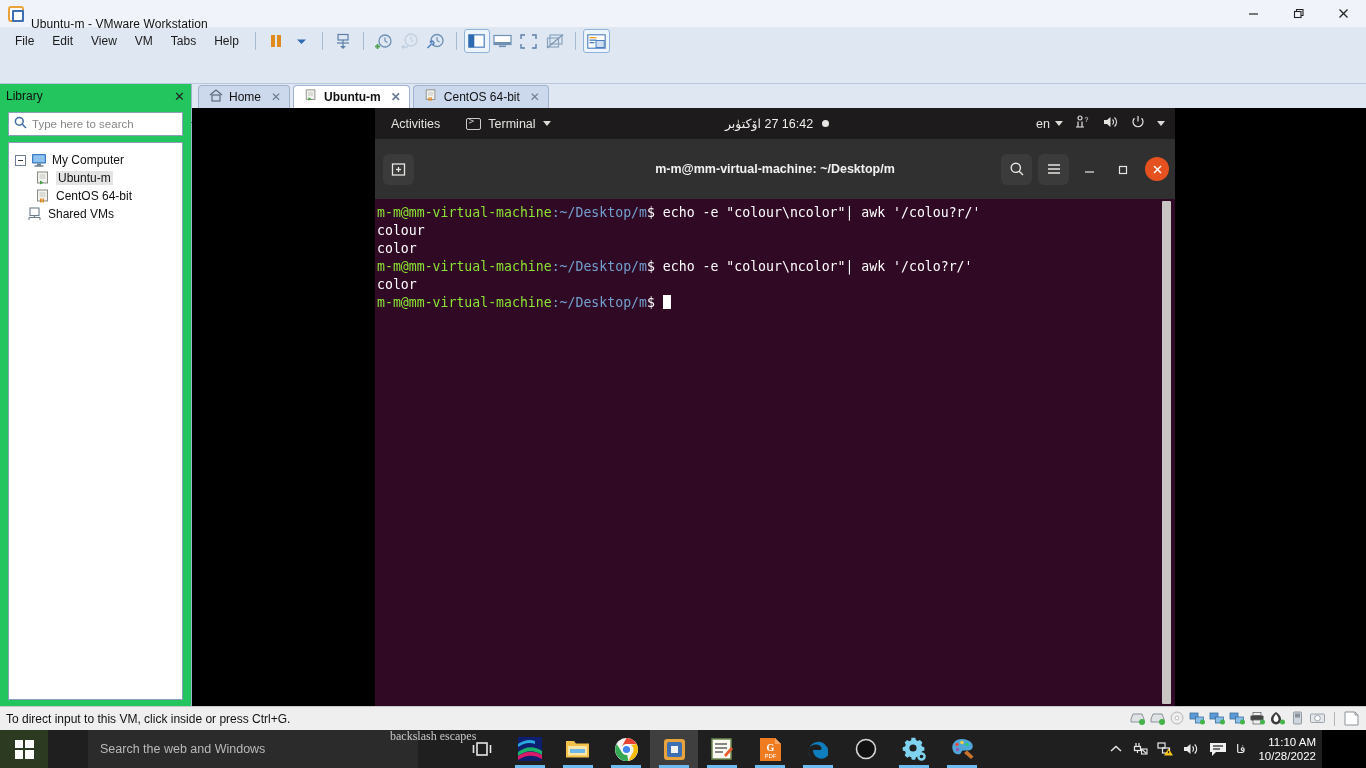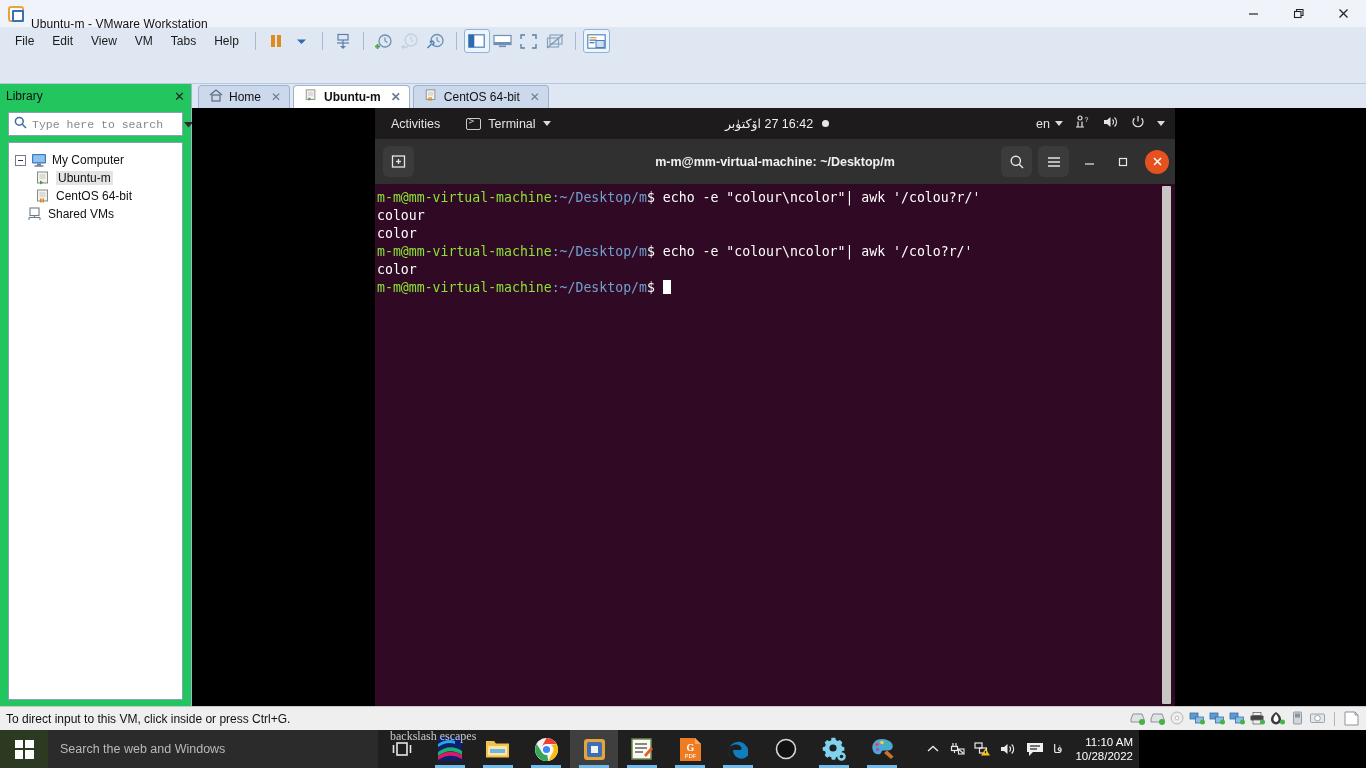--- a/index.html
+++ b/index.html
@@ -73,21 +73,21 @@
   }
   .lib-title { font-size: 12px; color: #111; }
   .lib-close { margin-left: auto; font-size: 13px; color: #222; line-height: 1; }
   .lib-search {
     margin: 6px 8px 0 8px; height: 24px; background: #fff;
     border: 1px solid #8c9fba; display: flex; align-items: center; padding: 0 5px;
   }
   .lib-search .magnifier { flex: none; margin-right: 5px; }
   .lib-search input {
     border: 0; outline: 0; flex: 1; font-size: 11.5px; color: #333;
-    font-family: Liberation Mono, monospace; background: transparent;
+    font-family: Liberation Sans, sans-serif; background: transparent;
   }
   .lib-search input::placeholder { color: #888; }
   .lib-caret { flex: none; margin-left: 4px; }
   .lib-tree {
     margin: 6px 8px 8px 8px; background: #fff; border: 1px solid #8c9fba;
     flex: 1; padding: 8px 4px; font-size: 12px; color: #111;
   }
   .tree-row { display: flex; align-items: center; height: 18px; padding-left: 2px; }
   .tree-row.indent1 { padding-left: 22px; }
   .tree-row.indent0b { padding-left: 14px; }
@@ -151,21 +151,21 @@
   .gt-dot { width: 7px; height: 7px; border-radius: 50%; background: #e8e6e4; }
   .gt-right { margin-left: auto; display: flex; align-items: center; gap: 12px; }
   .gt-lang { display: flex; align-items: center; gap: 5px; font-size: 12.5px; }
 
   
   .term-win {
     position: absolute; left: 0; top: 31px; width: 800px; height: 569px;
     background: #300a24; display: flex; flex-direction: column;
   }
   .term-head {
-    height: 45px; background: #303030; display: flex; align-items: center;
+    height: 60px; background: #303030; display: flex; align-items: center;
     padding: 0 6px 0 8px; position: relative;
   }
   .th-btn {
     width: 31px; height: 31px; border-radius: 6px; background: #3b3b3b;
     display: flex; align-items: center; justify-content: center; flex: none;
   }
   .th-title {
     position: absolute; left: 0; right: 0; text-align: center;
     font-size: 12.5px; font-weight: bold; color: #f2f1f0; pointer-events: none;
   }
@@ -204,22 +204,22 @@
     position: absolute; left: 0; top: 706px; width: 1366px; height: 24px;
     background: #efefef; border-top: 1px solid #c8c8c8;
     display: flex; align-items: center; padding: 0 6px; font-size: 12px; color: #111;
   }
   .status-icons { margin-left: auto; display: flex; align-items: center; gap: 3px; }
   .dev-icon { width: 17px; height: 15px; position: relative; }
   .sb-sep { width: 1px; height: 14px; background: #b5b5b5; margin: 0 5px; }
 
   
   .taskbar {
-    position: absolute; left: 0; top: 730px; width: 1139px; height: 38px;
-    background: #1f1f1f; display: flex; align-items: center;
+    position: absolute; left: 0; top: 730px; width: 1322px; height: 38px;
+    background: #1f1f1f; display: flex; align-items: center; gap: 40px;
   }
   .start-btn {
     width: 48px; height: 38px; display: flex; align-items: center; justify-content: center;
     background: #2d3a22;
   }
   .win-logo { width: 19px; height: 19px; display: grid; grid-template-columns: 1fr 1fr;
     grid-template-rows: 1fr 1fr; gap: 2px; }
   .win-logo i { background: #fff; display: block; }
   .tb-search {
     width: 330px; height: 38px; background: #2b2b2b; display: flex; align-items: center;

